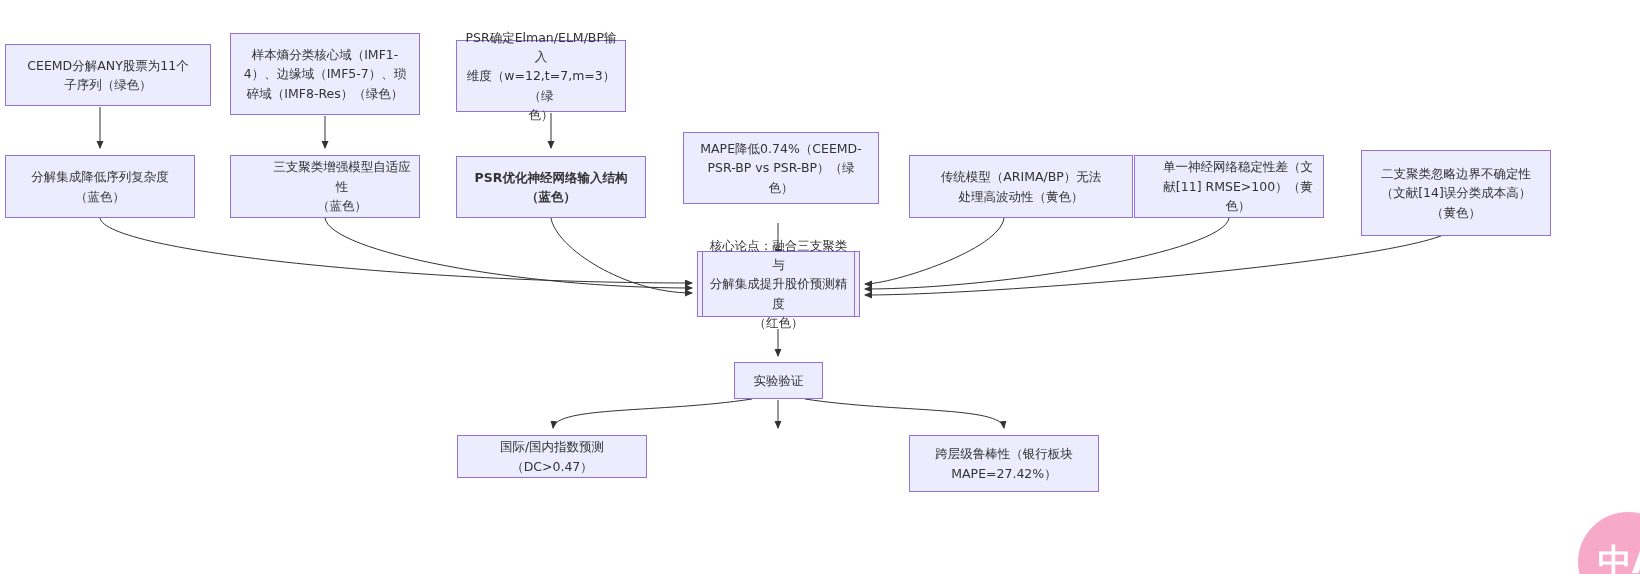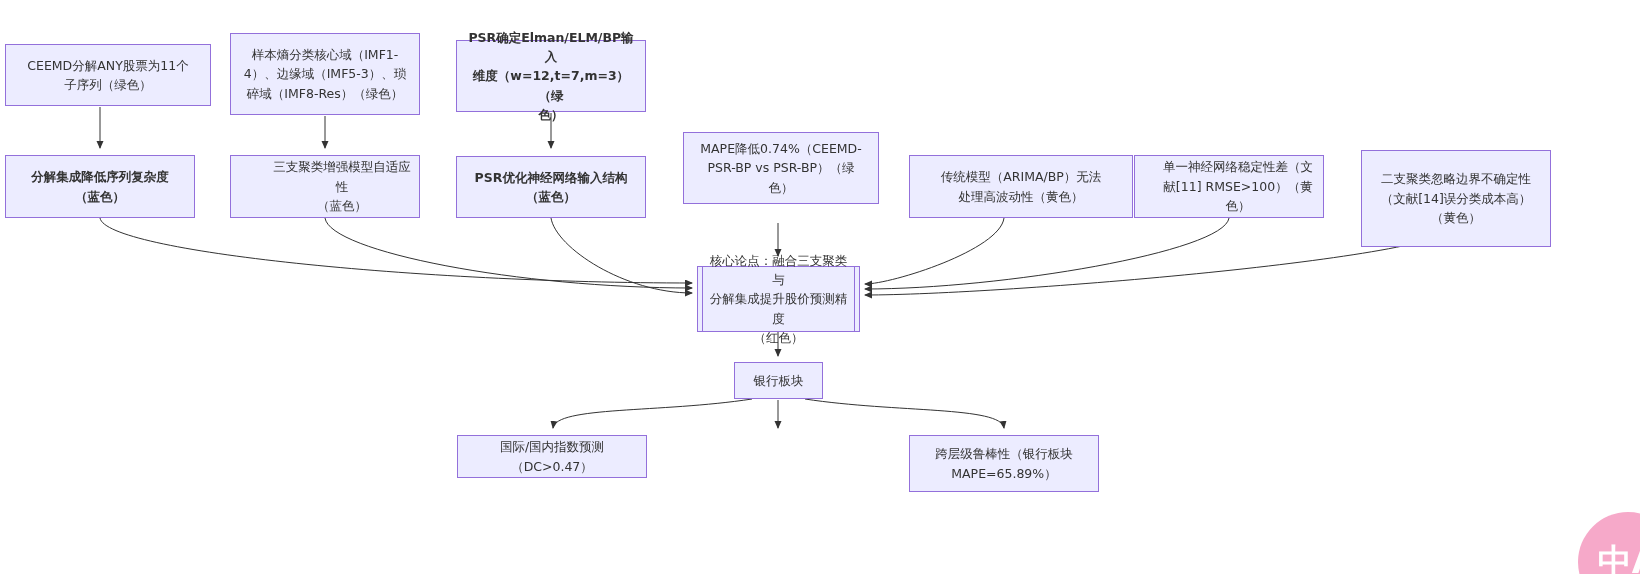--- a/index.html
+++ b/index.html
@@ -84,51 +84,51 @@
       <path d="M778,329 L778,356" marker-end="url(#ah)"></path>
       <path d="M752,399 C660,413 556,406 553,428" marker-end="url(#ah)"></path>
       <path d="M778,400 L778,428" marker-end="url(#ah)"></path>
       <path d="M805,399 C897,413 1001,406 1004,428" marker-end="url(#ah)"></path>
     </g>
   </svg>
 
   <div class="node" style="left:5px; top:44px; width:206px; height:62px;">CEEMD分解ANY股票为11个
 子序列（绿色）</div>
   <div class="node" style="left:230px; top:33px; width:190px; height:82px;">样本熵分类核心域（IMF1-
-4）、边缘域（IMF5-3）、琐
+4）、边缘域（IMF5-7）、琐
 碎域（IMF8-Res）（绿色）</div>
-  <div class="node" style="left:456px; top:40px; width:190px; height:72px;font-weight:bold;">PSR确定Elman/ELM/BP输入
+  <div class="node" style="left:456px; top:40px; width:170px; height:72px;">PSR确定Elman/ELM/BP输入
 维度（w=12,t=7,m=3）（绿
 色）</div>
 
-  <div class="node" style="left:5px; top:155px; width:190px; height:63px;font-weight:bold;">分解集成降低序列复杂度
+  <div class="node" style="left:5px; top:155px; width:190px; height:63px;">分解集成降低序列复杂度
 （蓝色）</div>
   <div class="node" style="left:230px; top:155px; width:190px; height:63px;padding-left:40px;">三支聚类增强模型自适应性
 （蓝色）</div>
   <div class="node" style="left:456px; top:156px; width:190px; height:62px;font-weight:bold;">PSR优化神经网络输入结构
 （蓝色）</div>
   <div class="node" style="left:683px; top:132px; width:196px; height:72px;">MAPE降低0.74%（CEEMD-
 PSR-BP vs PSR-BP）（绿
 色）</div>
   <div class="node" style="left:909px; top:155px; width:224px; height:63px;">传统模型（ARIMA/BP）无法
 处理高波动性（黄色）</div>
   <div class="node" style="left:1134px; top:155px; width:190px; height:63px;padding-left:24px;">单一神经网络稳定性差（文
 献[11] RMSE&gt;100）（黄色）</div>
-  <div class="node" style="left:1361px; top:150px; width:190px; height:97px;">二支聚类忽略边界不确定性
+  <div class="node" style="left:1361px; top:150px; width:190px; height:86px;">二支聚类忽略边界不确定性
 （文献[14]误分类成本高）
 （黄色）</div>
 
-  <div class="node subroutine" style="left:697px; top:266px; width:163px; height:66px; padding:2px 10px;">核心论点：融合三支聚类与
+  <div class="node subroutine" style="left:697px; top:251px; width:163px; height:66px; padding:2px 10px;">核心论点：融合三支聚类与
 分解集成提升股价预测精度
 （红色）</div>
 
-  <div class="node" style="left:734px; top:362px; width:89px; height:37px;">银行板块</div>
+  <div class="node" style="left:734px; top:362px; width:89px; height:37px;">实验验证</div>
 
   <div class="node" style="left:457px; top:435px; width:190px; height:43px;">国际/国内指数预测
 （DC&gt;0.47）</div>
   <div class="node" style="left:909px; top:435px; width:190px; height:57px;">跨层级鲁棒性（银行板块
-MAPE=65.89%）</div>
+MAPE=27.42%）</div>
 
   <div class="translate-badge">
     <span>中A</span>
   </div>
 
 </div>
 
 </body></html>

